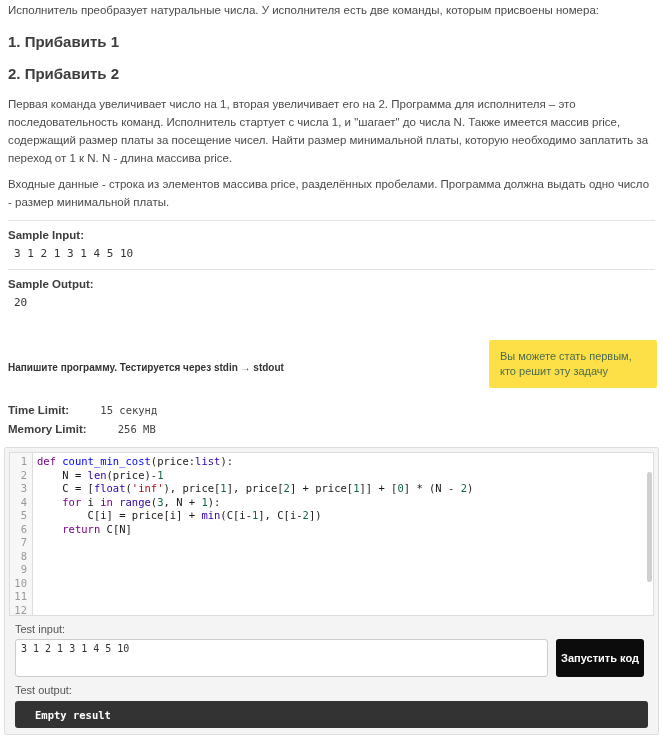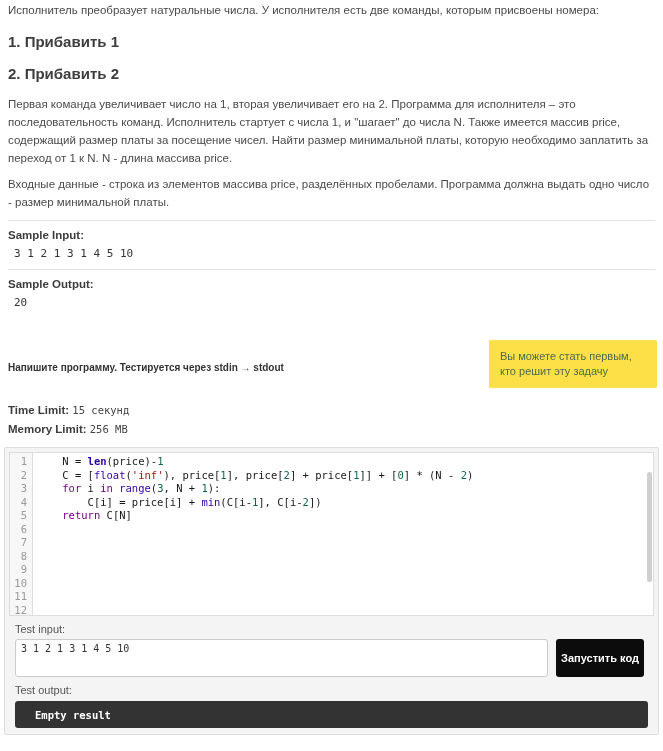--- a/index.html
+++ b/index.html
@@ -28,21 +28,21 @@
   .task-heading { font-size: 10px; font-weight: bold; color: #333; line-height: 18px; width: 430px; }
   .notice {
     position: absolute; top: -19px; right: -2px; width: 168px;
     background: #e9f4e9; color: #4c6b4c;
     font-size: 11px; line-height: 15px;
     padding: 9px 11px; border-radius: 2px;
   }
   .limit-line { margin: 0 8px; font-size: 11.5px; color: #333; }
   .limit-line.first { margin-top: 25px; }
   .limit-line.second { margin-top: 7px; }
-  .limit-value { font-family: "DejaVu Sans Mono", monospace; font-size: 10.5px; color: #444; }
+  .limit-value { font-family: "DejaVu Sans Mono", monospace; font-size: 10.5px; color: #444; margin-left: 28px; }
   .panel {
     margin: 12px 4px 0 4px;
     background: #f4f4f4;
     border: 1px solid #ddd;
     border-radius: 2px;
     padding: 4px 4px 6px 4px;
   }
   .editor {
     position: relative;
     background: #fff;
@@ -145,21 +145,22 @@
           <div class="ln">5</div>
           <div class="ln">6</div>
           <div class="ln">7</div>
           <div class="ln">8</div>
           <div class="ln">9</div>
           <div class="ln">10</div>
           <div class="ln">11</div>
           <div class="ln">12</div>
         </div>
       <div class="codearea">
-          <div class="cl"><span style="color: rgb(26, 26, 26);">    N = </span><span style="color: rgb(51, 0, 170); font-weight: bold;">len</span><span style="color: rgb(26, 26, 26);">(price)-</span><span style="color: rgb(17, 102, 68);">1</span></div>
+          <div class="cl"><span style="color: rgb(119, 0, 136);">def</span><span style="color: rgb(26, 26, 26);"> </span><span style="color: rgb(0, 0, 255);">count_min_cost</span><span style="color: rgb(26, 26, 26);">(price:</span><span style="color: rgb(51, 0, 170);">list</span><span style="color: rgb(26, 26, 26);">):</span></div>
+          <div class="cl"><span style="color: rgb(26, 26, 26);">    N = </span><span style="color: rgb(51, 0, 170);">len</span><span style="color: rgb(26, 26, 26);">(price)-</span><span style="color: rgb(17, 102, 68);">1</span></div>
           <div class="cl"><span style="color: rgb(26, 26, 26);">    C = [</span><span style="color: rgb(51, 0, 170);">float</span><span style="color: rgb(26, 26, 26);">(</span><span style="color: rgb(170, 17, 17);">'inf'</span><span style="color: rgb(26, 26, 26);">), price[</span><span style="color: rgb(17, 102, 68);">1</span><span style="color: rgb(26, 26, 26);">], price[</span><span style="color: rgb(17, 102, 68);">2</span><span style="color: rgb(26, 26, 26);">] + price[</span><span style="color: rgb(17, 102, 68);">1</span><span style="color: rgb(26, 26, 26);">]] + [</span><span style="color: rgb(17, 102, 68);">0</span><span style="color: rgb(26, 26, 26);">] * (N - </span><span style="color: rgb(17, 102, 68);">2</span><span style="color: rgb(26, 26, 26);">)</span></div>
           <div class="cl"><span style="color: rgb(26, 26, 26);">    </span><span style="color: rgb(119, 0, 136);">for</span><span style="color: rgb(26, 26, 26);"> i </span><span style="color: rgb(119, 0, 136);">in</span><span style="color: rgb(26, 26, 26);"> </span><span style="color: rgb(51, 0, 170);">range</span><span style="color: rgb(26, 26, 26);">(</span><span style="color: rgb(17, 102, 68);">3</span><span style="color: rgb(26, 26, 26);">, N + </span><span style="color: rgb(17, 102, 68);">1</span><span style="color: rgb(26, 26, 26);">):</span></div>
           <div class="cl"><span style="color: rgb(26, 26, 26);">        C[i] = price[i] + </span><span style="color: rgb(51, 0, 170);">min</span><span style="color: rgb(26, 26, 26);">(C[i-</span><span style="color: rgb(17, 102, 68);">1</span><span style="color: rgb(26, 26, 26);">], C[i-</span><span style="color: rgb(17, 102, 68);">2</span><span style="color: rgb(26, 26, 26);">])</span></div>
           <div class="cl"><span style="color: rgb(26, 26, 26);">    </span><span style="color: rgb(119, 0, 136);">return</span><span style="color: rgb(26, 26, 26);"> C[N]</span></div>
           <div class="cl">&nbsp;</div>
           <div class="cl">&nbsp;</div>
           <div class="cl">&nbsp;</div>
           <div class="cl">&nbsp;</div>
           <div class="cl">&nbsp;</div>
           <div class="cl">&nbsp;</div>

